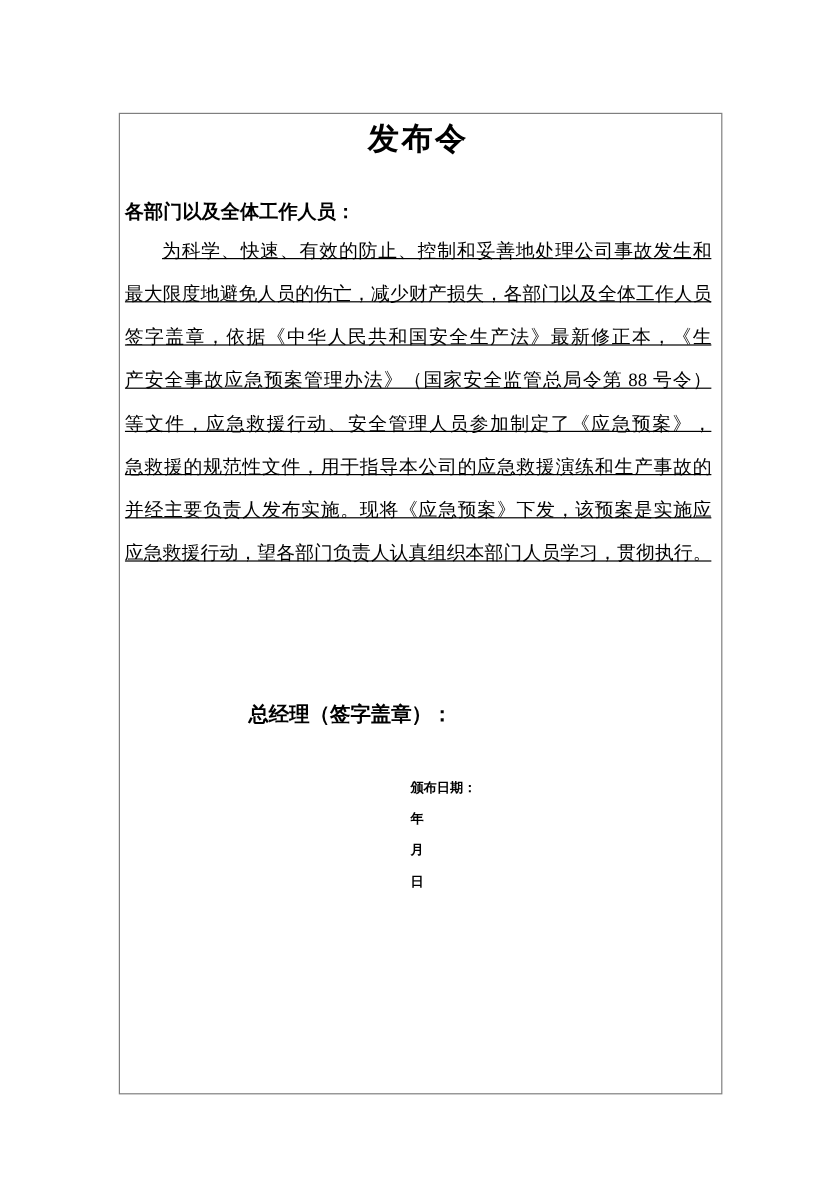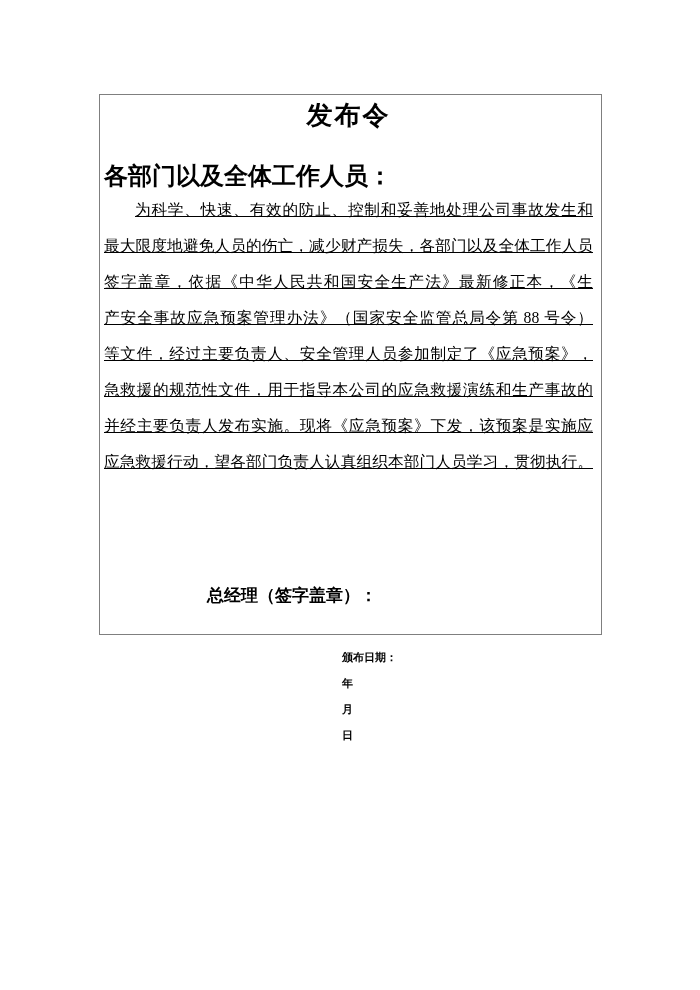--- a/index.html
+++ b/index.html
@@ -10,39 +10,39 @@
     background: #ffffff;
     color: #000000;
     font-family: "Liberation Serif", "DejaVu Serif", serif;
     overflow: hidden;
   }
   .doc-frame {
     position: absolute;
     left: 99px;
     top: 94px;
     width: 503px;
-    height: 541px;
+    height: 818px;
     box-sizing: border-box;
     border: 1px solid #7f7f7f;
     padding: 4px 8px 0 4px;
   }
   .doc-title {
     margin: 1px 0 0 0;
     font-family: "Liberation Sans", "DejaVu Sans", sans-serif;
     font-weight: 700;
     font-size: 26px;
     line-height: 30px;
     text-align: center;
     letter-spacing: 2px;
   }
   .salutation {
     margin-top: 36px;
-    font-family: Liberation Mono, monospace;
+    font-family: Liberation Serif, serif;
     font-weight: 700;
-    font-size: 24px;
+    font-size: 16px;
     line-height: 24px;
   }
   .body-paragraph { margin-top: 2px; }
   .body-line {
     font-size: 15.7px;
     line-height: 36px;
     height: 36px;
     text-align: justify;
     text-align-last: justify;
     white-space: nowrap;
@@ -79,21 +79,21 @@
 
     <h1 class="doc-title">发布令</h1>
 
     <div class="salutation">各部门以及全体工作人员：</div>
 
     <div class="body-paragraph">
       <div class="body-line first">为科学、快速、有效的防止、控制和妥善地处理公司事故发生和</div>
       <div class="body-line">最大限度地避免人员的伤亡，减少财产损失，各部门以及全体工作人员</div>
       <div class="body-line">签字盖章，依据《中华人民共和国安全生产法》最新修正本，《生</div>
       <div class="body-line">产安全事故应急预案管理办法》（国家安全监管总局令第 88 号令）</div>
-      <div class="body-line">等文件，经过主要负责人、安全管理人员参加制定了《应急预案》，</div>
+      <div class="body-line">等文件，应急救援行动、安全管理人员参加制定了《应急预案》，</div>
       <div class="body-line">急救援的规范性文件，用于指导本公司的应急救援演练和生产事故的</div>
       <div class="body-line">并经主要负责人发布实施。现将《应急预案》下发，该预案是实施应</div>
       <div class="body-line">应急救援行动，望各部门负责人认真组织本部门人员学习，贯彻执行。</div>
     </div>
 
     <div class="signature-line">总经理（签字盖章）：</div>
 
     <div class="date-line">
       <span class="date-label">颁布日期：</span>
       <span class="date-year">年</span>

